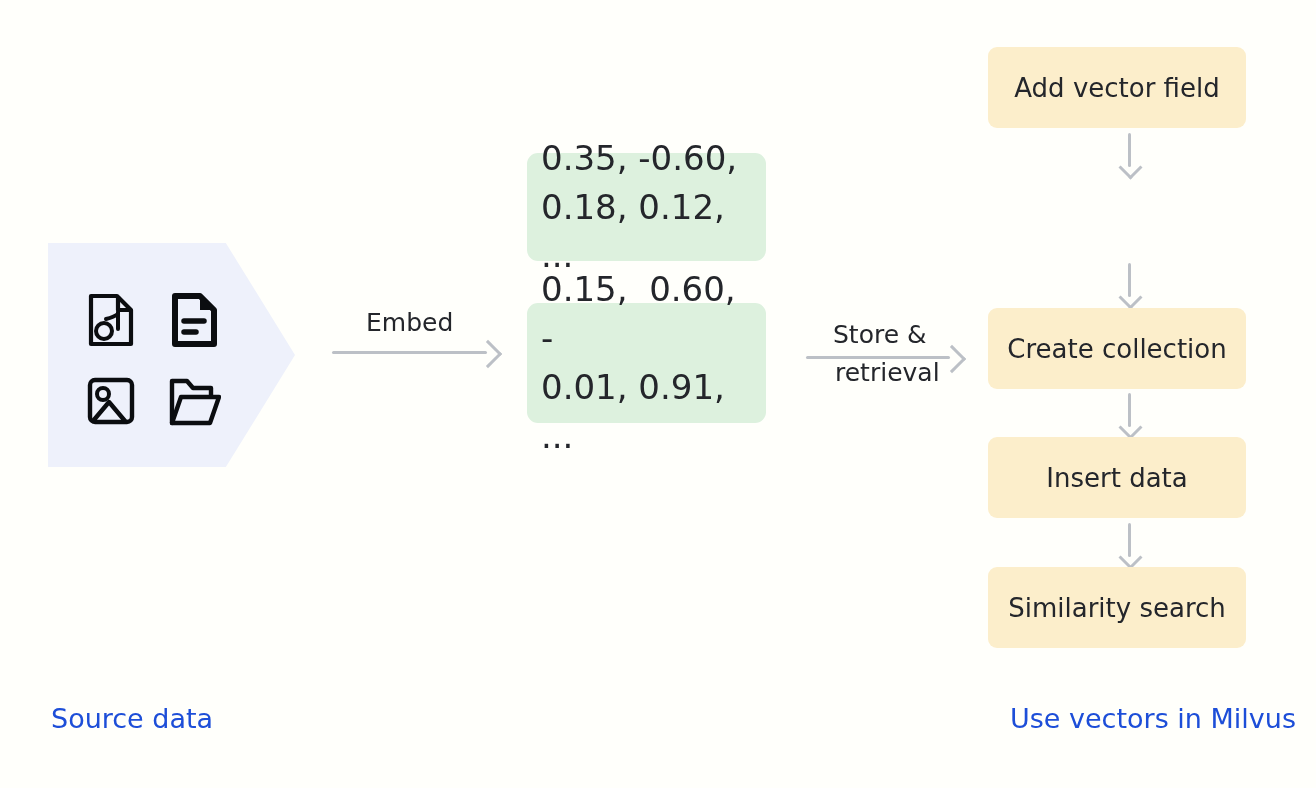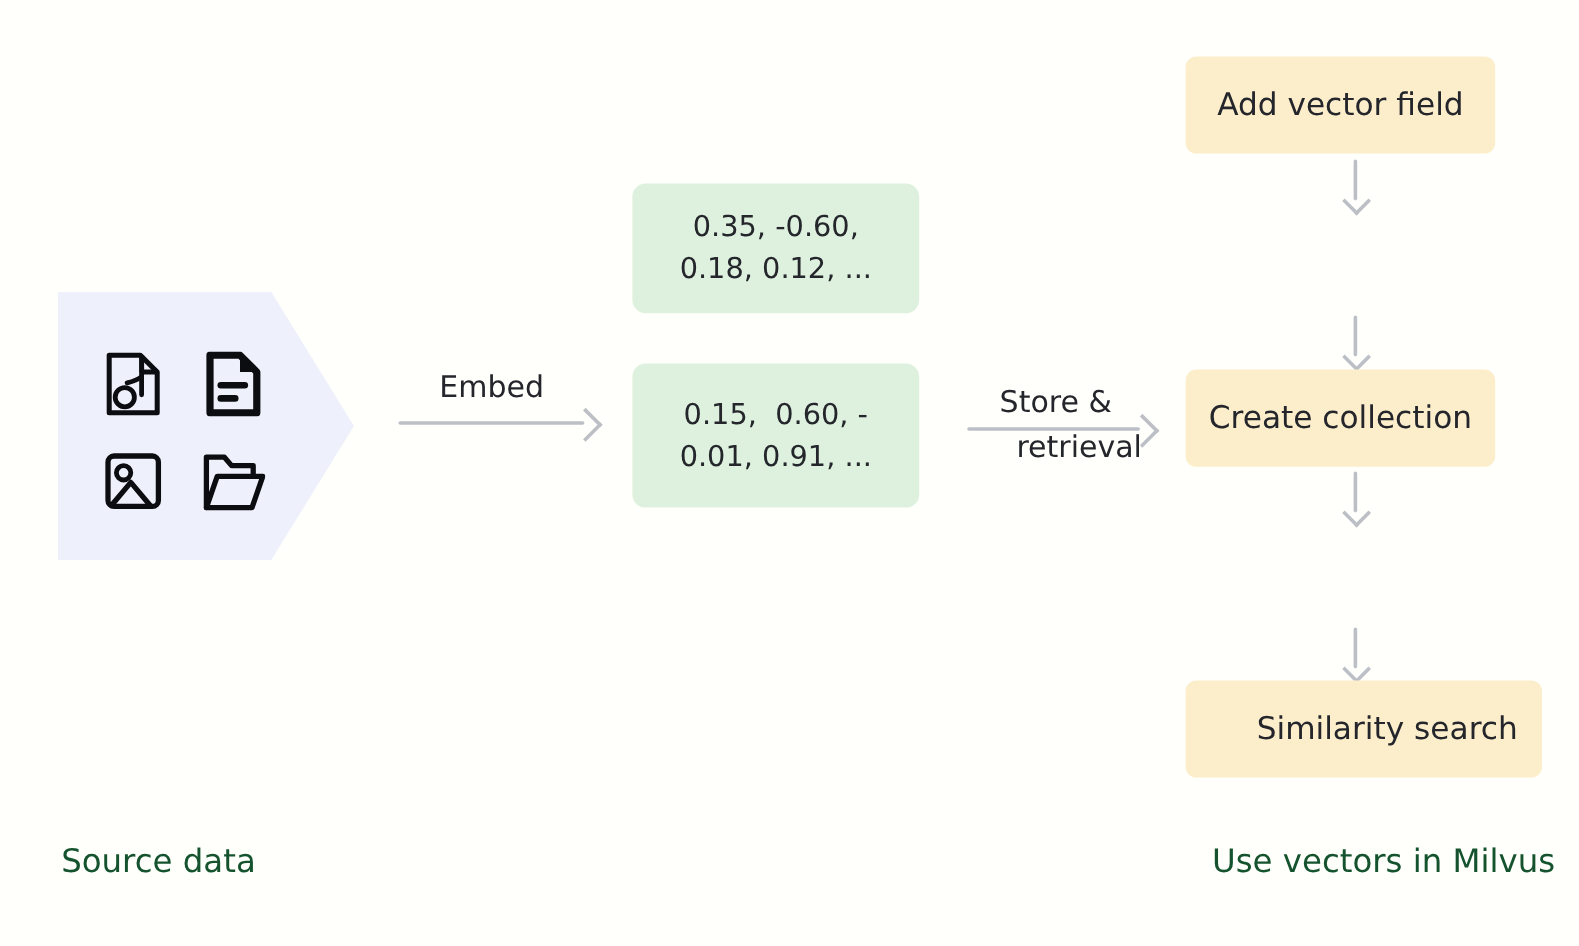--- a/index.html
+++ b/index.html
@@ -100,36 +100,35 @@
     left: 366px;
     top: 308px;
   }
   .label-store-top {
     left: 833px;
     top: 320px;
   }
   .label-store-bot {
     left: 835px;
     top: 358px;
-    margin-left: 12px;
   }
 
   
   .vec-box {
     position: absolute;
     left: 527px;
     width: 239px;
     background: #ddf1de;
     border-radius: 11px;
     display: flex;
     align-items: center;
     justify-content: center;
-    text-align: center;
+    text-align: left;
     color: #24262b;
-    font-size: 24px;
+    font-size: 34px;
     line-height: 1.44;
     padding: 13px 14px;
     box-sizing: border-box;
   }
   .vec-0 { top: 153px; height: 108px; }
   .vec-1 { top: 303px; height: 120px; }
   .vec-2 { top: 452px; height: 108px; }
   .vec-box span { display: block; white-space: pre-wrap; }
 
   
@@ -144,21 +143,21 @@
     align-items: center;
     justify-content: center;
     color: #24262b;
     font-size: 26px;
     white-space: nowrap;
   }
   .step-0 { top: 47px; }
   .step-1 { top: 177px; }
   .step-2 { top: 308px; }
   .step-3 { top: 437px; }
-  .step-4 { top: 567px; padding-left: 39px; }
+  .step-4 { top: 567px; }
 
   .v-arrow {
     position: absolute;
     left: 1121px;
     width: 16px;
     height: 46px;
   }
   .v-arrow .shaft {
     position: absolute;
     left: 50%;
@@ -182,21 +181,21 @@
   }
   .v-0 { top: 133px; }
   .v-1 { top: 263px; }
   .v-2 { top: 393px; }
   .v-3 { top: 523px; }
 
   
   .caption {
     position: absolute;
     top: 703px;
-    color: #14532d;
+    color: #1d4ed8;
     font-size: 27px;
     white-space: nowrap;
   }
   .cap-0 { left: 51px; }
   .cap-1 { left: 481px; }
   .cap-2 { left: 1010px; }
 </style>
 </head>
 <body>
 
@@ -272,20 +271,21 @@
     <div class="shaft"></div>
     <div class="tip"></div>
   </div>
 
   <div class="step-box step-2">Create collection</div>
   <div class="v-arrow v-2">
     <div class="shaft"></div>
     <div class="tip"></div>
   </div>
 
+  <div class="step-box step-3">Insert data</div>
   <div class="v-arrow v-3">
     <div class="shaft"></div>
     <div class="tip"></div>
   </div>
 
   <div class="step-box step-4">Similarity search</div>
 
   <div class="caption cap-2">Use vectors in Milvus</div>
 
 </div>

